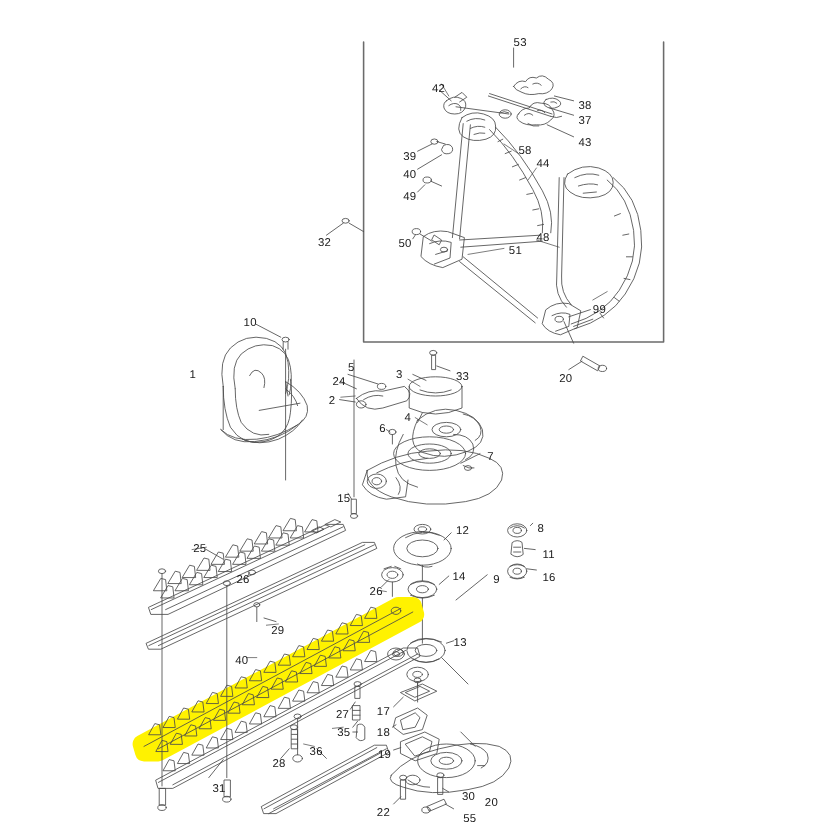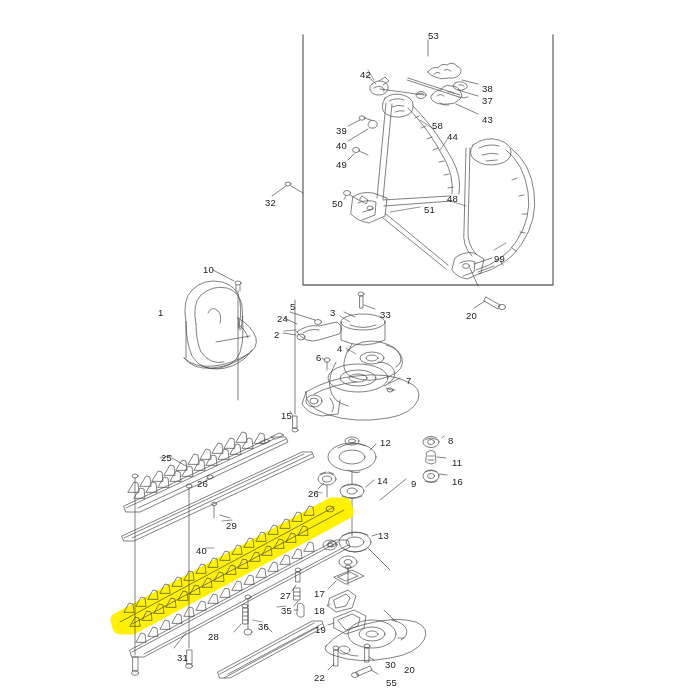--- a/index.html
+++ b/index.html
@@ -452,21 +452,21 @@
 <div class="callout" style="left:314px;top:606px">18</div>
 <div class="callout" style="left:315px;top:625px">19</div>
 <div class="callout" style="left:404px;top:665px">20</div>
 <div class="callout" style="left:385px;top:660px">30</div>
 <div class="callout" style="left:314px;top:673px">22</div>
 <div class="callout" style="left:197px;top:479px">26</div>
 <div class="callout" style="left:277px;top:314px">24</div>
 <div class="callout" style="left:161px;top:453px">25</div>
 <div class="callout" style="left:308px;top:489px">26</div>
 <div class="callout" style="left:280px;top:591px">27</div>
-<div class="callout" style="left:208px;top:632px">28</div>
+<div class="callout" style="left:227px;top:632px">28</div>
 <div class="callout" style="left:226px;top:521px">29</div>
 <div class="callout" style="left:196px;top:546px">40</div>
 <div class="callout" style="left:177px;top:653px">31</div>
 <div class="callout" style="left:265px;top:198px">32</div>
 <div class="callout" style="left:380px;top:310px">33</div>
 <div class="callout" style="left:466px;top:311px">20</div>
 <div class="callout" style="left:281px;top:606px">35</div>
 <div class="callout" style="left:258px;top:622px">36</div>
 <div class="callout" style="left:482px;top:96px">37</div>
 <div class="callout" style="left:482px;top:84px">38</div>

